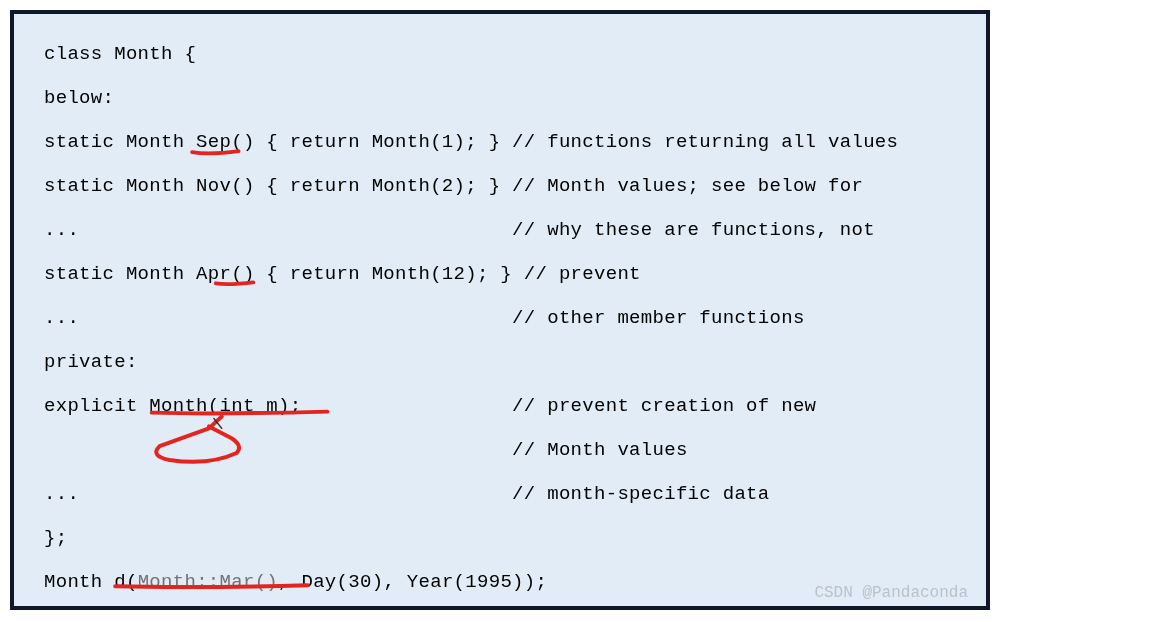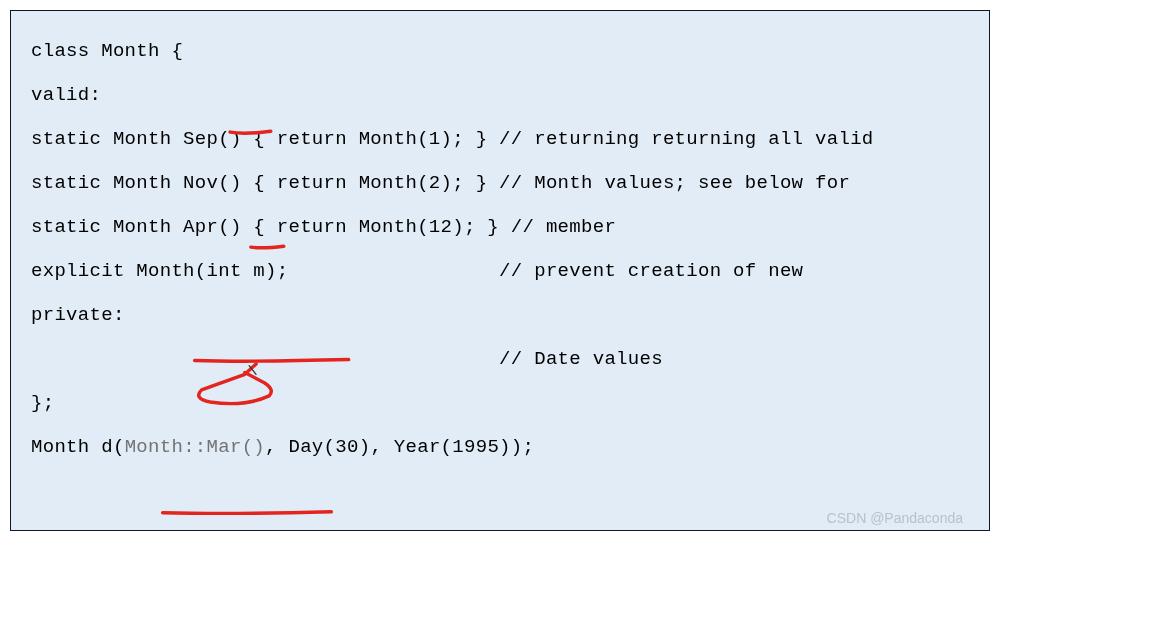--- a/index.html
+++ b/index.html
@@ -8,65 +8,68 @@
       box-sizing: border-box;
     }
     body {
       background: #fff;
       padding: 10px;
       font-family: 'Courier New', monospace;
     }
     .code-container {
       position: relative;
       width: 980px;
-      height: 521px;
+      height: 600px;
       background: #e1ecf7;
-      border: 1px solid #0f172a;
-      padding: 18px 20px;
+      border: 4px solid #0f172a;
+      padding: 18px 30px;
     }
     .code-line {
       font-size: 19px;
       line-height: 44px;
       color: #000;
       white-space: pre;
       font-weight: 500;
       letter-spacing: 0.3px;
     }
     .highlight-red {
       color: #737373;
     }
     .watermark {
       position: absolute;
       bottom: 4px;
-      right: 26px;
-      font-size: 14px;
+      right: 18px;
+      font-size: 16px;
       color: rgba(150, 150, 160, 0.5);
-      font-family: Liberation Sans, sans-serif;
+      font-family: Liberation Mono, monospace;
     }
     .annotation-layer {
       position: absolute;
       top: 0;
       left: 0;
       width: 100%;
       height: 100%;
       pointer-events: none;
     }
   </style>
 </head>
 <body>
 
 <div class="code-container">
   <div class="code-line">class Month {</div>
-  <div class="code-line">valid:</div>
-  <div class="code-line"><span>static Month Sep() { return Month(1); } </span><span>// returning returning all valid</span></div>
+  <div class="code-line">below:</div>
+  <div class="code-line"><span>static Month Sep() { return Month(1); } </span><span>// functions returning all values</span></div>
   <div class="code-line"><span>static Month Nov() { return Month(2); } </span><span>// Month values; see below for</span></div>
-  <div class="code-line"><span>static Month Apr() { return Month(12); } </span><span>// member</span></div>
+  <div class="code-line"><span>...                                     </span><span>// why these are functions, not</span></div>
+  <div class="code-line"><span>static Month Apr() { return Month(12); } </span><span>// prevent</span></div>
+  <div class="code-line"><span>...                                     </span><span>// other member functions</span></div>
+  <div class="code-line">private:</div>
   <div class="code-line"><span>explicit Month(int m);                  </span><span>// prevent creation of new</span></div>
-  <div class="code-line">private:</div>
-  <div class="code-line"><span>                                        </span><span>// Date values</span></div>
+  <div class="code-line"><span>                                        </span><span>// Month values</span></div>
+  <div class="code-line"><span>...                                     </span><span>// month-specific data</span></div>
   <div class="code-line">};</div>
   <div class="code-line"><span>Month d(</span><span class="highlight-red">Month::Mar()</span><span>, Day(30), Year(1995));</span></div>
 
   <svg class="annotation-layer" viewBox="0 0 980 600">
 
     <path d="M 178 140 Q 195 143 225 139" stroke="#e4241e" stroke-width="4" fill="none" stroke-linecap="round"></path>
 
     <path d="M 202 273 Q 215 275 240 272" stroke="#e4241e" stroke-width="4" fill="none" stroke-linecap="round"></path>
 
     <path d="M 137 404 Q 200 406 315 403" stroke="#e4241e" stroke-width="4" fill="none" stroke-linecap="round"></path>

